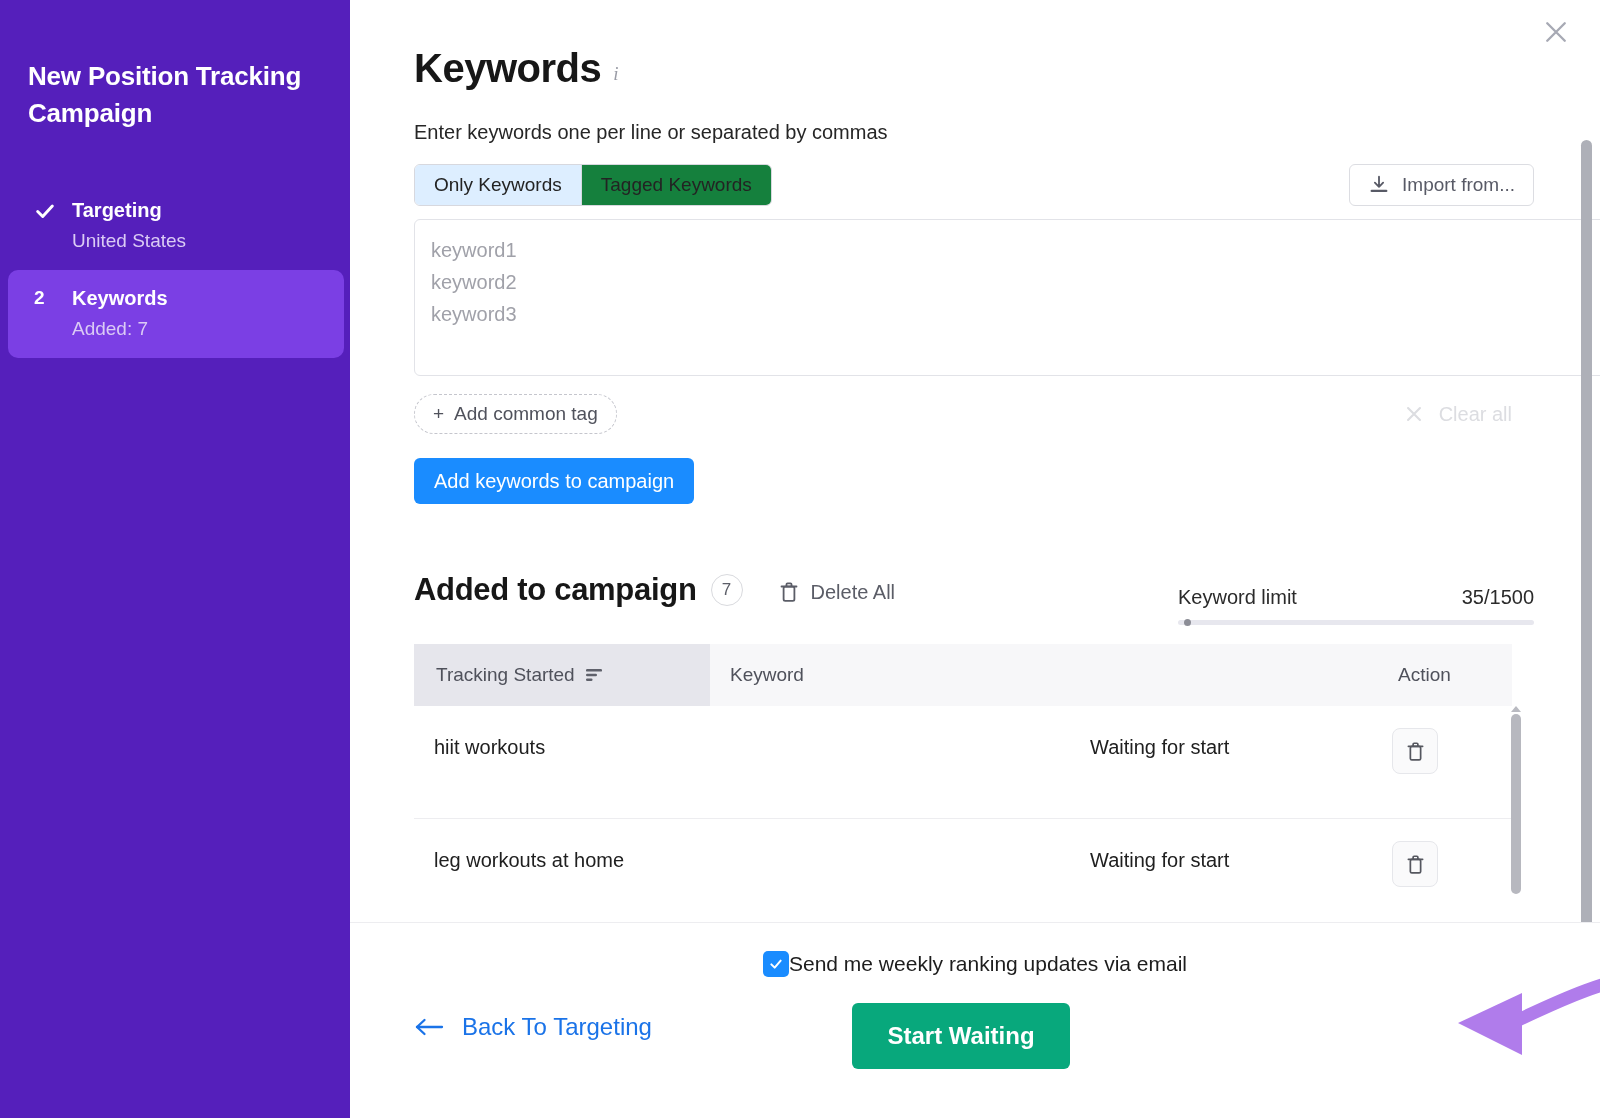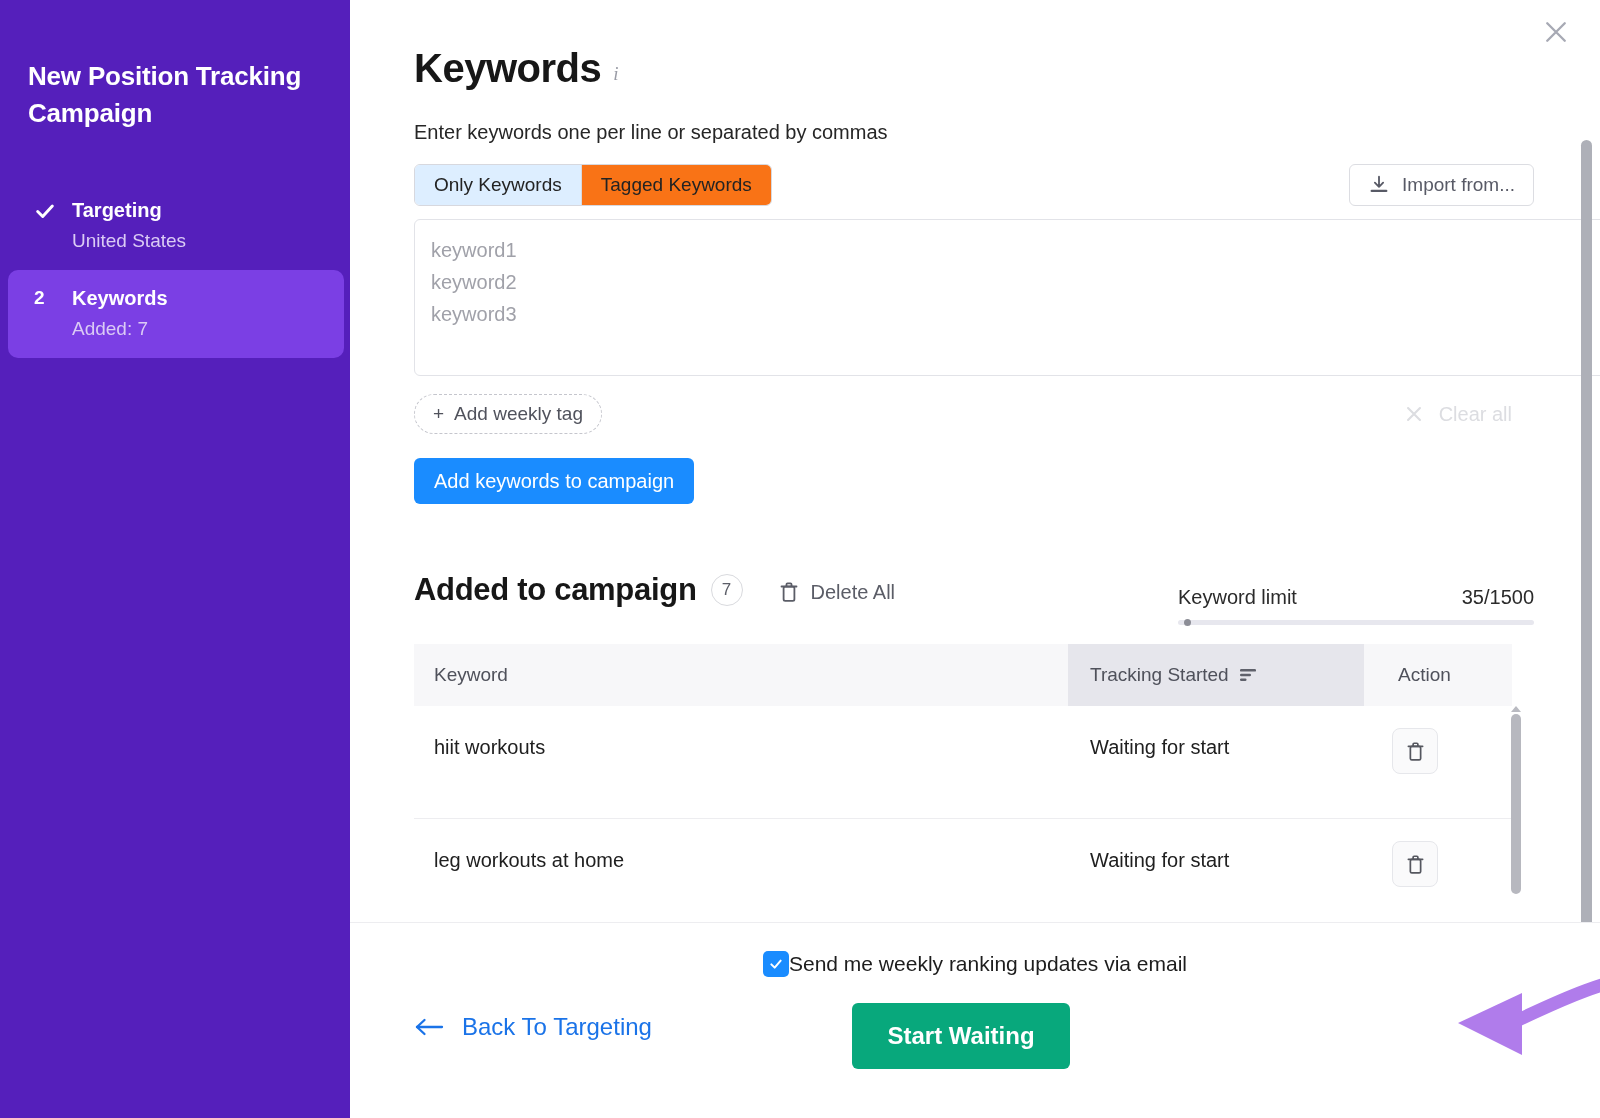--- a/index.html
+++ b/index.html
@@ -118,21 +118,21 @@
     overflow: hidden;
     height: 42px;
     background: #ffffff;
   }
   .seg {
     display: flex; align-items: center;
     padding: 0 19px;
     font-size: 19px;
     color: #232323;
     cursor: pointer;
-    background: #f97316;
+    background: #15803d;
   }
   .seg.active { background: #ddeeff; }
   .seg + .seg { border-left: 1px solid #d7d8de; }
 
   .import-btn {
     display: inline-flex; align-items: center; gap: 12px;
     height: 42px;
     padding: 8px 18px;
     border: 1px solid #dcdde2;
     border-radius: 6px;
@@ -454,21 +454,21 @@
         </div>
       </div>
 
       <textarea class="kw-textarea" placeholder="keyword1
 keyword2
 keyword3" style=""></textarea>
 
       <div class="undertext-row">
         <div class="add-tag-btn">
           <span>+</span>
-          <span>Add weekly tag</span>
+          <span>Add common tag</span>
         </div>
         <div class="clear-all">
           <svg width="22" height="22" viewBox="0 0 24 24" fill="none">
             <path d="M5.5 5.5L18.5 18.5M18.5 5.5L5.5 18.5" stroke="#dcdde1" stroke-width="2.3" stroke-linecap="round"></path>
           </svg>
           <span>Clear all</span>
         </div>
       </div>
 
       <button class="primary-btn">Add keywords to campaign</button>
@@ -481,29 +481,29 @@
             <path d="M2.5 5.5H17.5" stroke="#5b5d67" stroke-width="1.8" stroke-linecap="round"></path>
             <path d="M7.5 5.2V3.3C7.5 2.7 7.9 2.3 8.5 2.3H11.5C12.1 2.3 12.5 2.7 12.5 3.3V5.2" stroke="#5b5d67" stroke-width="1.8" stroke-linejoin="round"></path>
             <rect x="4.6" y="5.6" width="10.8" height="14.3" rx="1.6" stroke="#5b5d67" stroke-width="1.8"></rect>
           </svg>
           <span>Delete All</span>
         </span>
       </div>
 
       <div class="table-wrap">
         <div class="thead">
-          <div class="th th-keyword">Keyword</div>
           <div class="th th-tracking">
             <span>Tracking Started</span>
             <svg width="18" height="14" viewBox="0 0 18 14">
               <rect x="1" y="1" width="16" height="2.6" rx="1.2" fill="#5f616b"></rect>
               <rect x="1" y="5.7" width="11" height="2.6" rx="1.2" fill="#5f616b"></rect>
               <rect x="1" y="10.4" width="6.5" height="2.6" rx="1.2" fill="#5f616b"></rect>
             </svg>
           </div>
+          <div class="th th-keyword">Keyword</div>
           <div class="th th-action">Action</div>
         </div>
 
         <div class="tbody">
 
           <div class="trow">
             <div class="td td-keyword">hiit workouts</div>
             <div class="td td-tracking">Waiting for start</div>
             <div class="td td-action">
               <div class="icon-btn">

